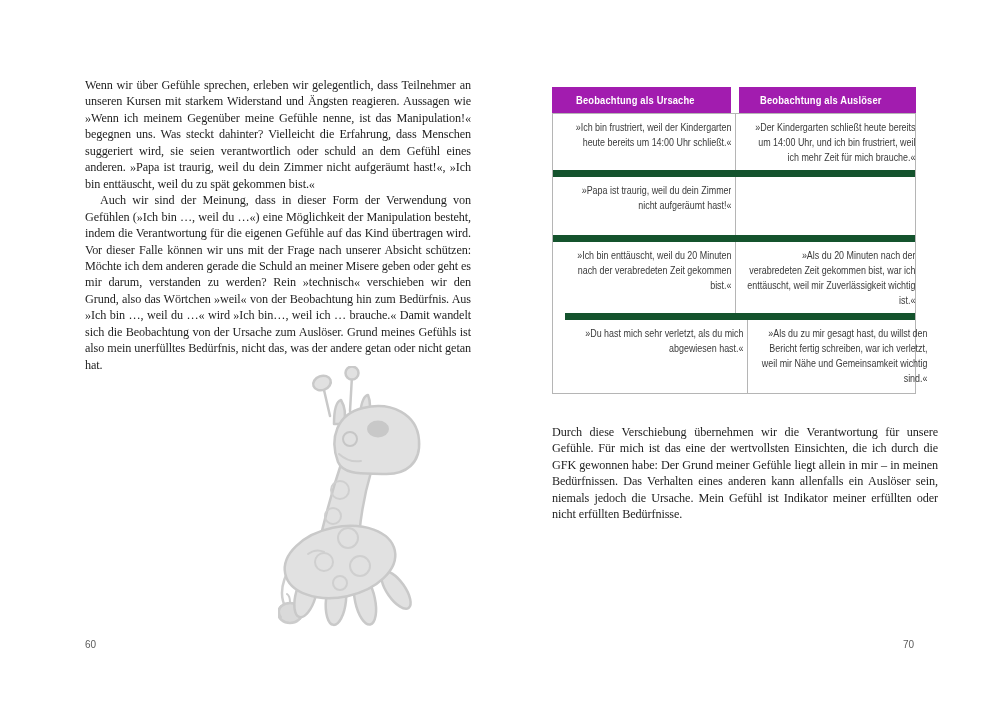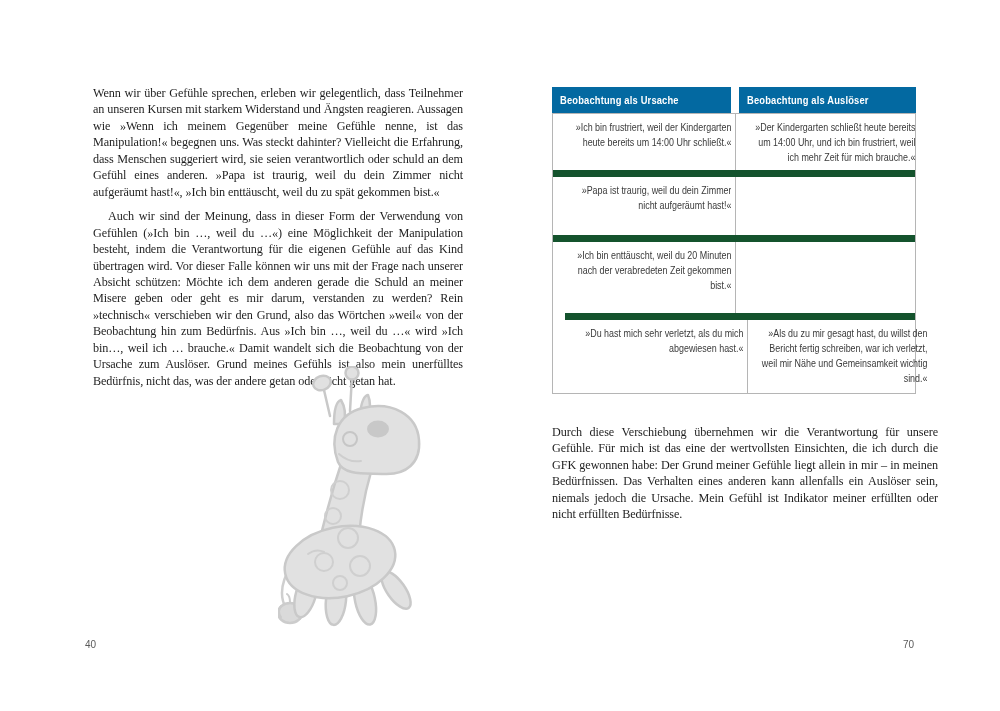--- a/index.html
+++ b/index.html
@@ -13,21 +13,21 @@
 
   
   .left-text {
     position: absolute;
     left: 85px; top: 77px; width: 386px;
     font-size: 12.2px; line-height: 16.45px;
     letter-spacing: -0.1px;
     text-align: justify;
     color: #1e1e1e;
   }
-  .left-text p { margin: 8px; }
+  .left-text p { margin: 0; }
   .left-text p.indent { text-indent: 15px; }
 
   .giraffe {
     position: absolute;
     left: 278px; top: 366px;
     width: 180px; height: 262px;
   }
 
   .pagenum {
     position: absolute;
@@ -48,25 +48,26 @@
   .obs-table {
     width: 364px;
     font-family: "Liberation Sans", sans-serif;
   }
   .t-head {
     display: grid;
     grid-template-columns: 179px 8px 177px;
     height: 26px;
   }
   .th {
-    background: #0369a1;
+    background: #a21caf;
     display: flex;
     align-items: center;
     padding-left: 8px;
     overflow: hidden;
+    justify-content: center;
   }
   .th span {
     color: #ffffff;
     font-weight: bold;
     font-size: 11px;
     white-space: nowrap;
     letter-spacing: 0.2px;
     transform: scaleX(0.85);
     transform-origin: 0 50%;
   }
@@ -151,21 +152,21 @@
           <circle cx="55" cy="150" r="8"></circle>
           <circle cx="70" cy="172" r="10"></circle>
           <circle cx="46" cy="196" r="9"></circle>
           <circle cx="82" cy="200" r="10"></circle>
           <circle cx="62" cy="217" r="7"></circle>
           <path d="M30 188 q8 -6 16 -2"></path>
         </g>
       </g>
     </svg>
 
-    <div class="pagenum pagenum-left">40</div>
+    <div class="pagenum pagenum-left">60</div>
   </div>
 
   <div>
     <div class="right-content">
 
       <div class="obs-table">
         <div class="t-head">
           <div class="th">
             <span>Beobachtung als Ursache</span>
           </div>
@@ -191,20 +192,23 @@
               <div class="cond">»Papa ist traurig, weil du dein Zimmer nicht aufgeräumt hast!«</div>
             </div>
             <div class="col-gap"></div>
           </div>
 
           <div class="t-row">
             <div class="td">
               <div class="cond">»Ich bin enttäuscht, weil du 20 Minuten nach der verabredeten Zeit gekommen bist.«</div>
             </div>
             <div class="col-gap"></div>
+            <div class="td">
+              <div class="cond">»Als du 20 Minuten nach der verabredeten Zeit gekommen bist, war ich enttäuscht, weil mir Zuverlässigkeit wichtig ist.«</div>
+            </div>
           </div>
 
           <div class="t-row">
             <div class="td">
               <div class="cond">»Du hast mich sehr verletzt, als du mich abgewiesen hast.«</div>
             </div>
             <div class="col-gap"></div>
             <div class="td">
               <div class="cond">»Als du zu mir gesagt hast, du willst den Bericht fertig schreiben, war ich verletzt, weil mir Nähe und Gemeinsamkeit wichtig sind.«</div>
             </div>

